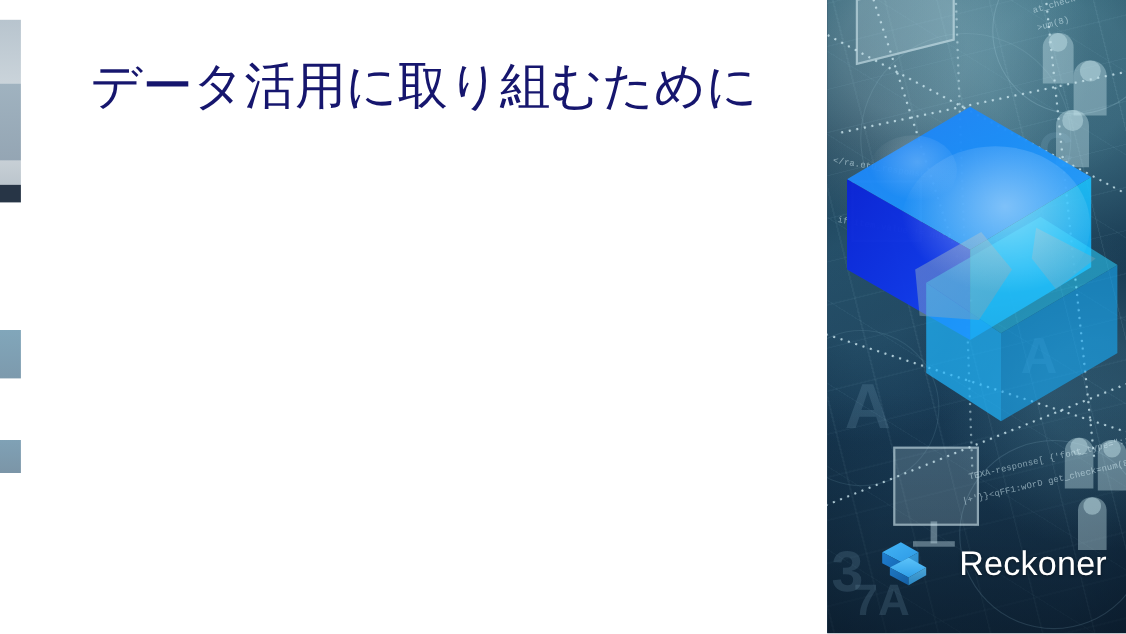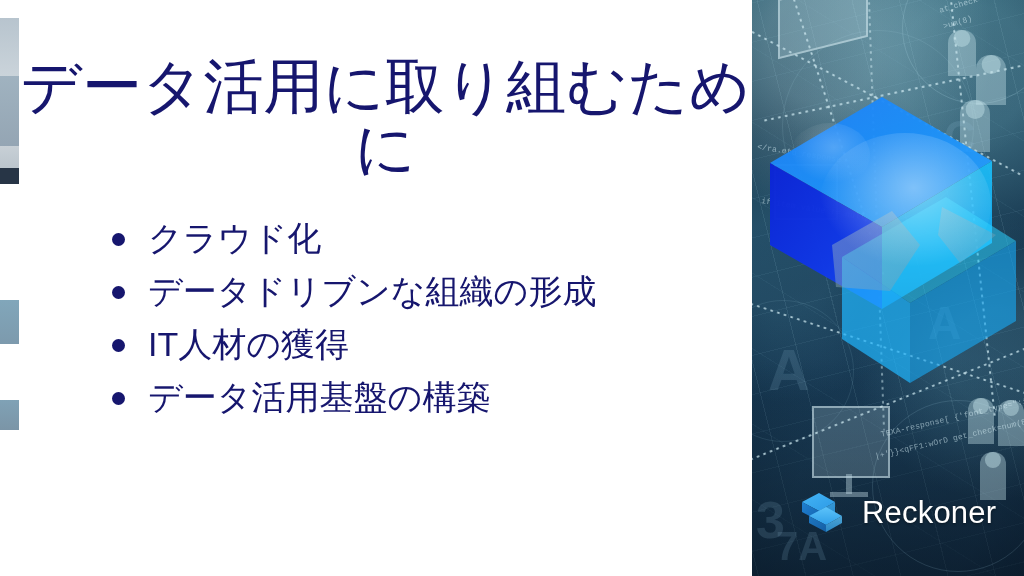--- a/index.html
+++ b/index.html
@@ -149,21 +149,21 @@
     pointer-events: none;
   }
 
   
   #title {
     position: absolute;
     left: 19px; top: 16px;
     width: 733px;
     text-align: center;
     color: #16166e;
-    font-size: 60px;
+    font-size: 46px;
     line-height: 62px;
     font-weight: 400;
     letter-spacing: 0px;
   }
   #title .tline { display: block; }
 
   
   #bullets {
     position: absolute;
     left: 106px; top: 212px;
@@ -189,21 +189,21 @@
     border-radius: 50%;
     background: #16166e;
   }
 
   
   #logo {
     position: absolute;
     left: 800px; top: 490px;
     display: flex;
     align-items: center;
-    gap: 18px;
+    gap: 28px;
   }
   #logo-word {
     color: #ffffff;
     font-size: 31px;
     font-weight: 400;
     letter-spacing: .2px;
     line-height: 1;
     text-shadow: 0 1px 3px rgba(0,0,0,.45);
   }
 </style>
@@ -316,38 +316,20 @@
     <path d="M172 112 L226 140 L190 168 L168 140 Z" fill="url(#gNotch)" opacity=".45"></path>
 
     <ellipse cx="135" cy="110" rx="86" ry="72" fill="url(#gGlow)"></ellipse>
     <ellipse cx="60" cy="60" rx="40" ry="32" fill="url(#gGlow)" opacity=".55"></ellipse>
   </svg>
 
   <h1 id="title">
     <span class="tline">データ活用に取り組むために</span>
   </h1>
 
-  <ul id="bullets">
-    <li>
-      <span class="dot"></span>
-      <span>クラウド化</span>
-    </li>
-    <li>
-      <span class="dot"></span>
-      <span>データドリブンな組織の形成</span>
-    </li>
-    <li>
-      <span class="dot"></span>
-      <span>IT人材の獲得</span>
-    </li>
-    <li>
-      <span class="dot"></span>
-      <span>データ活用基盤の構築</span>
-    </li>
-  </ul>
 
   <div id="logo">
     <svg width="44" height="44" viewBox="0 0 44 44">
       <defs>
         <linearGradient id="lgA" x1="0" y1="0" x2="1" y2="1">
           <stop offset="0%" stop-color="#43b4f5"></stop>
           <stop offset="100%" stop-color="#2d9ae6"></stop>
         </linearGradient>
         <linearGradient id="lgB" x1="0" y1="0" x2="1" y2="1">
           <stop offset="0%" stop-color="#1f7fd0"></stop>

